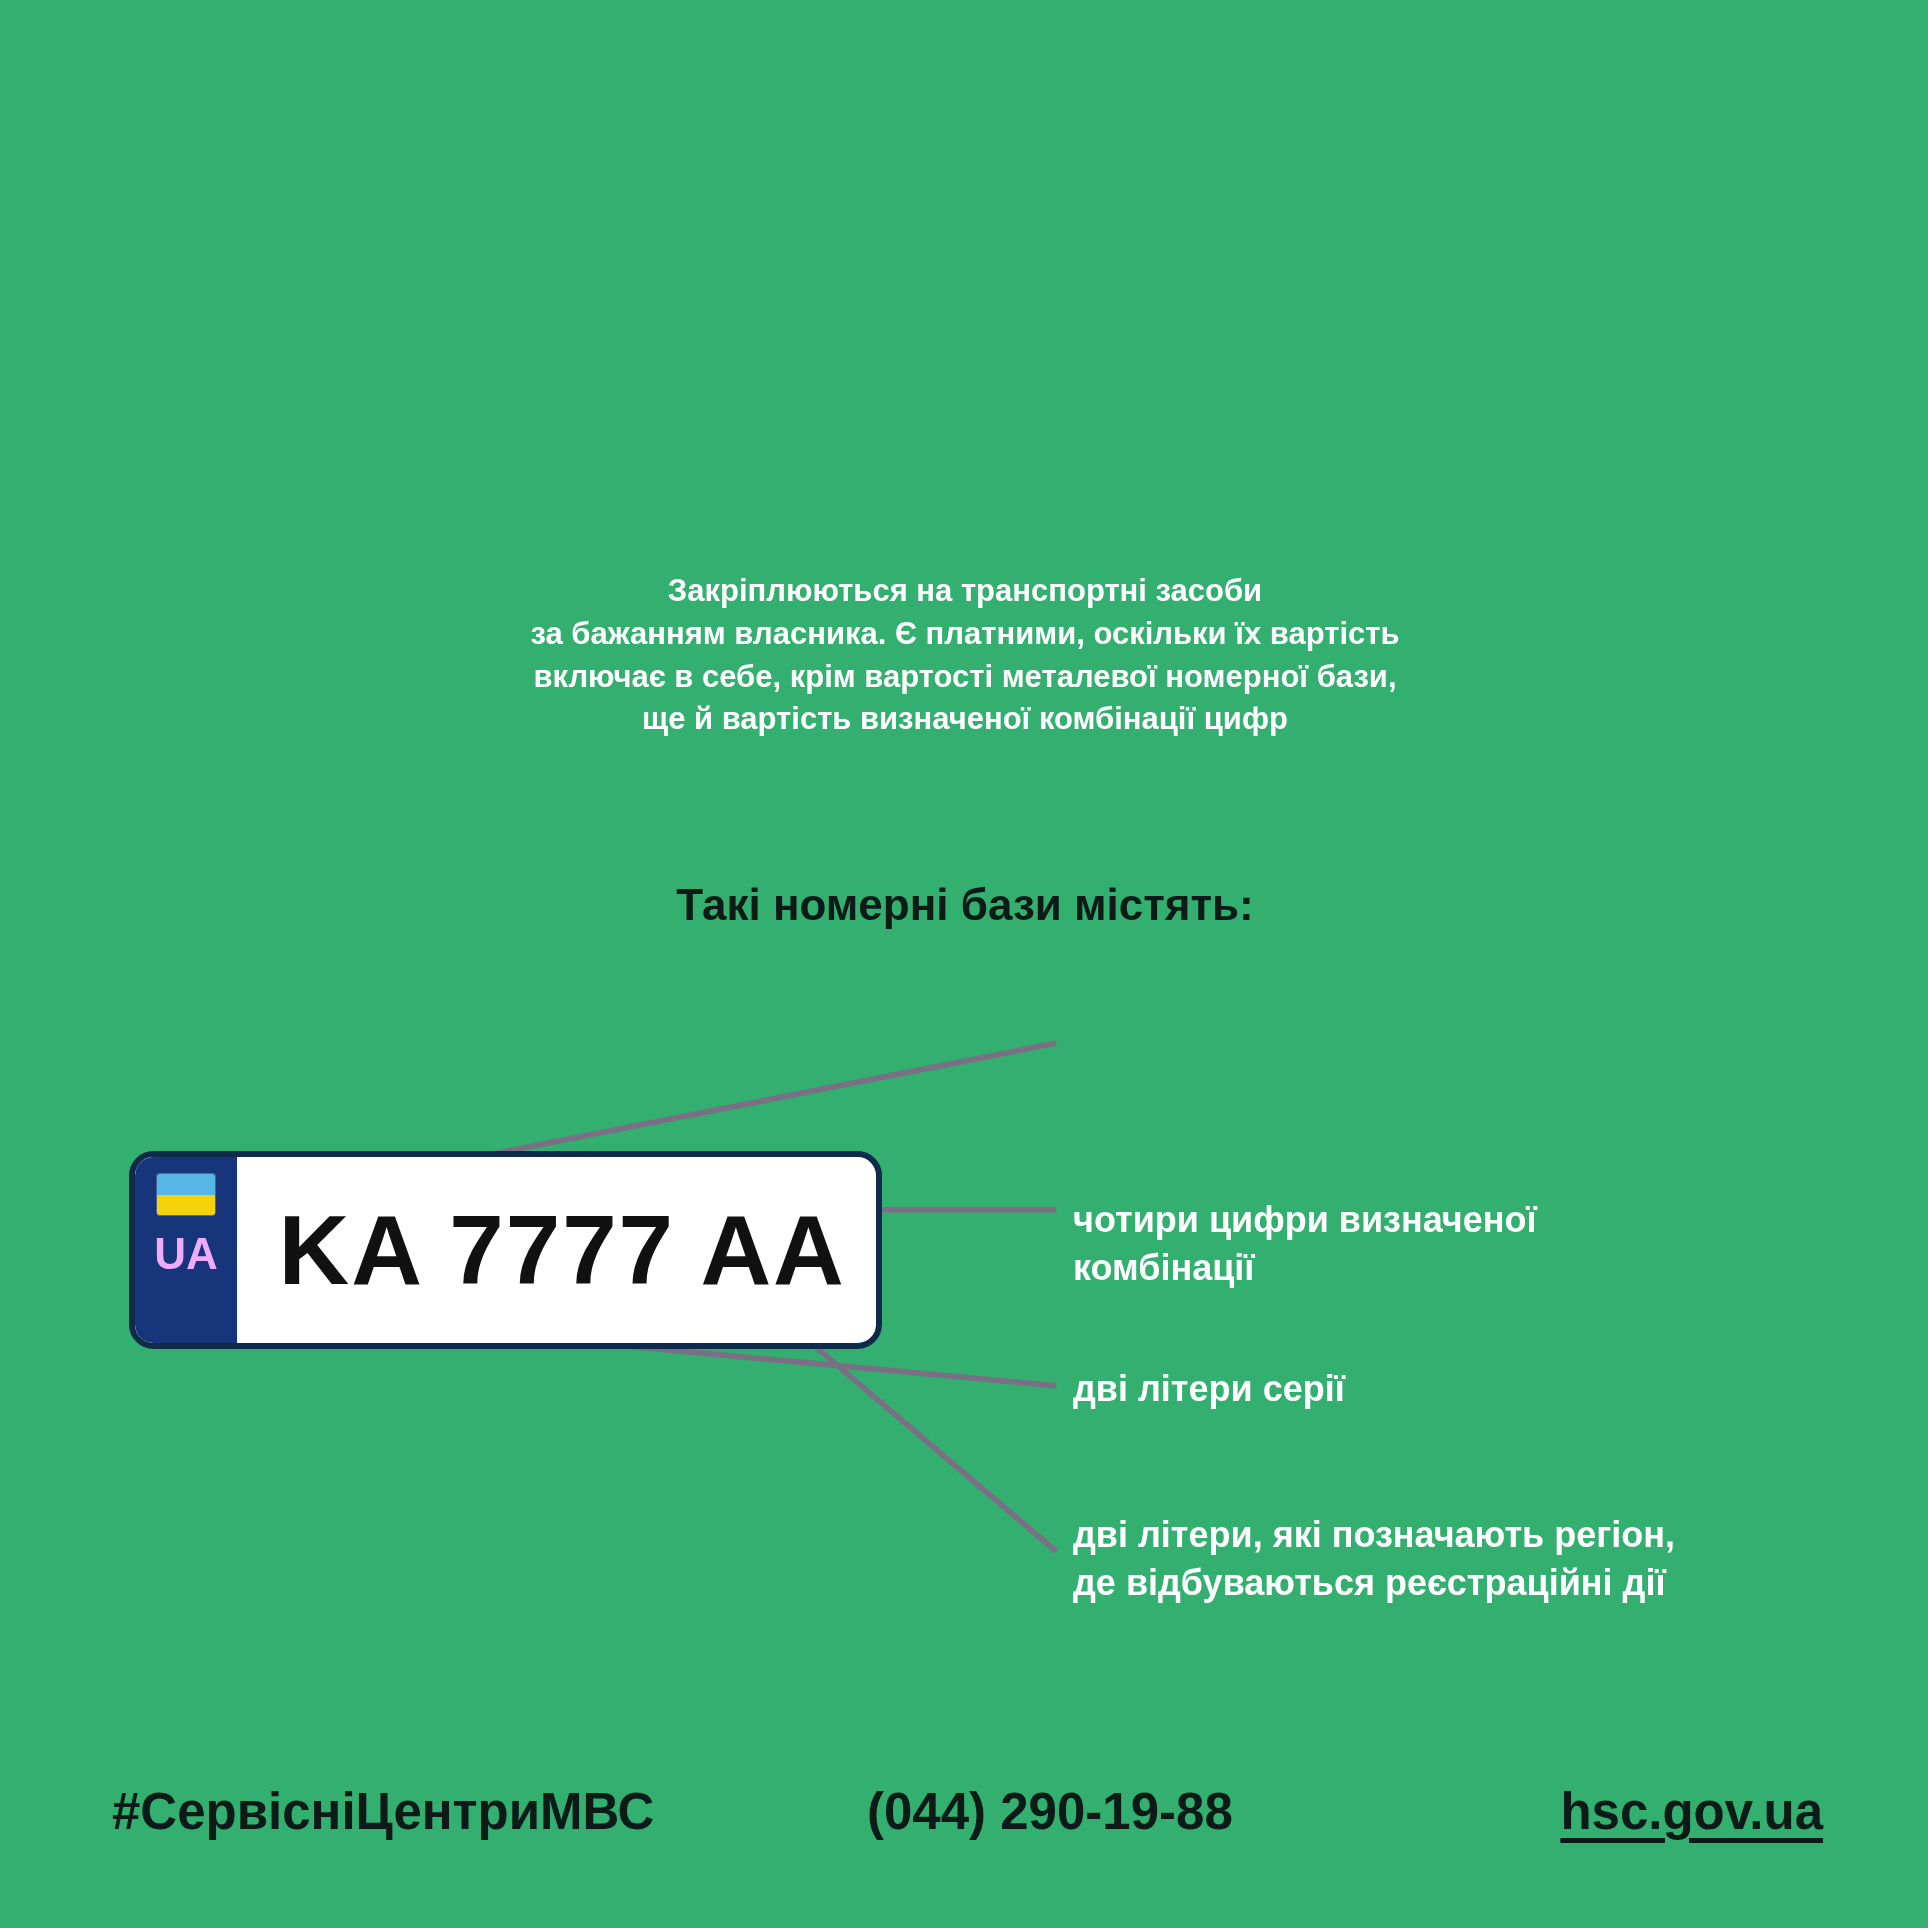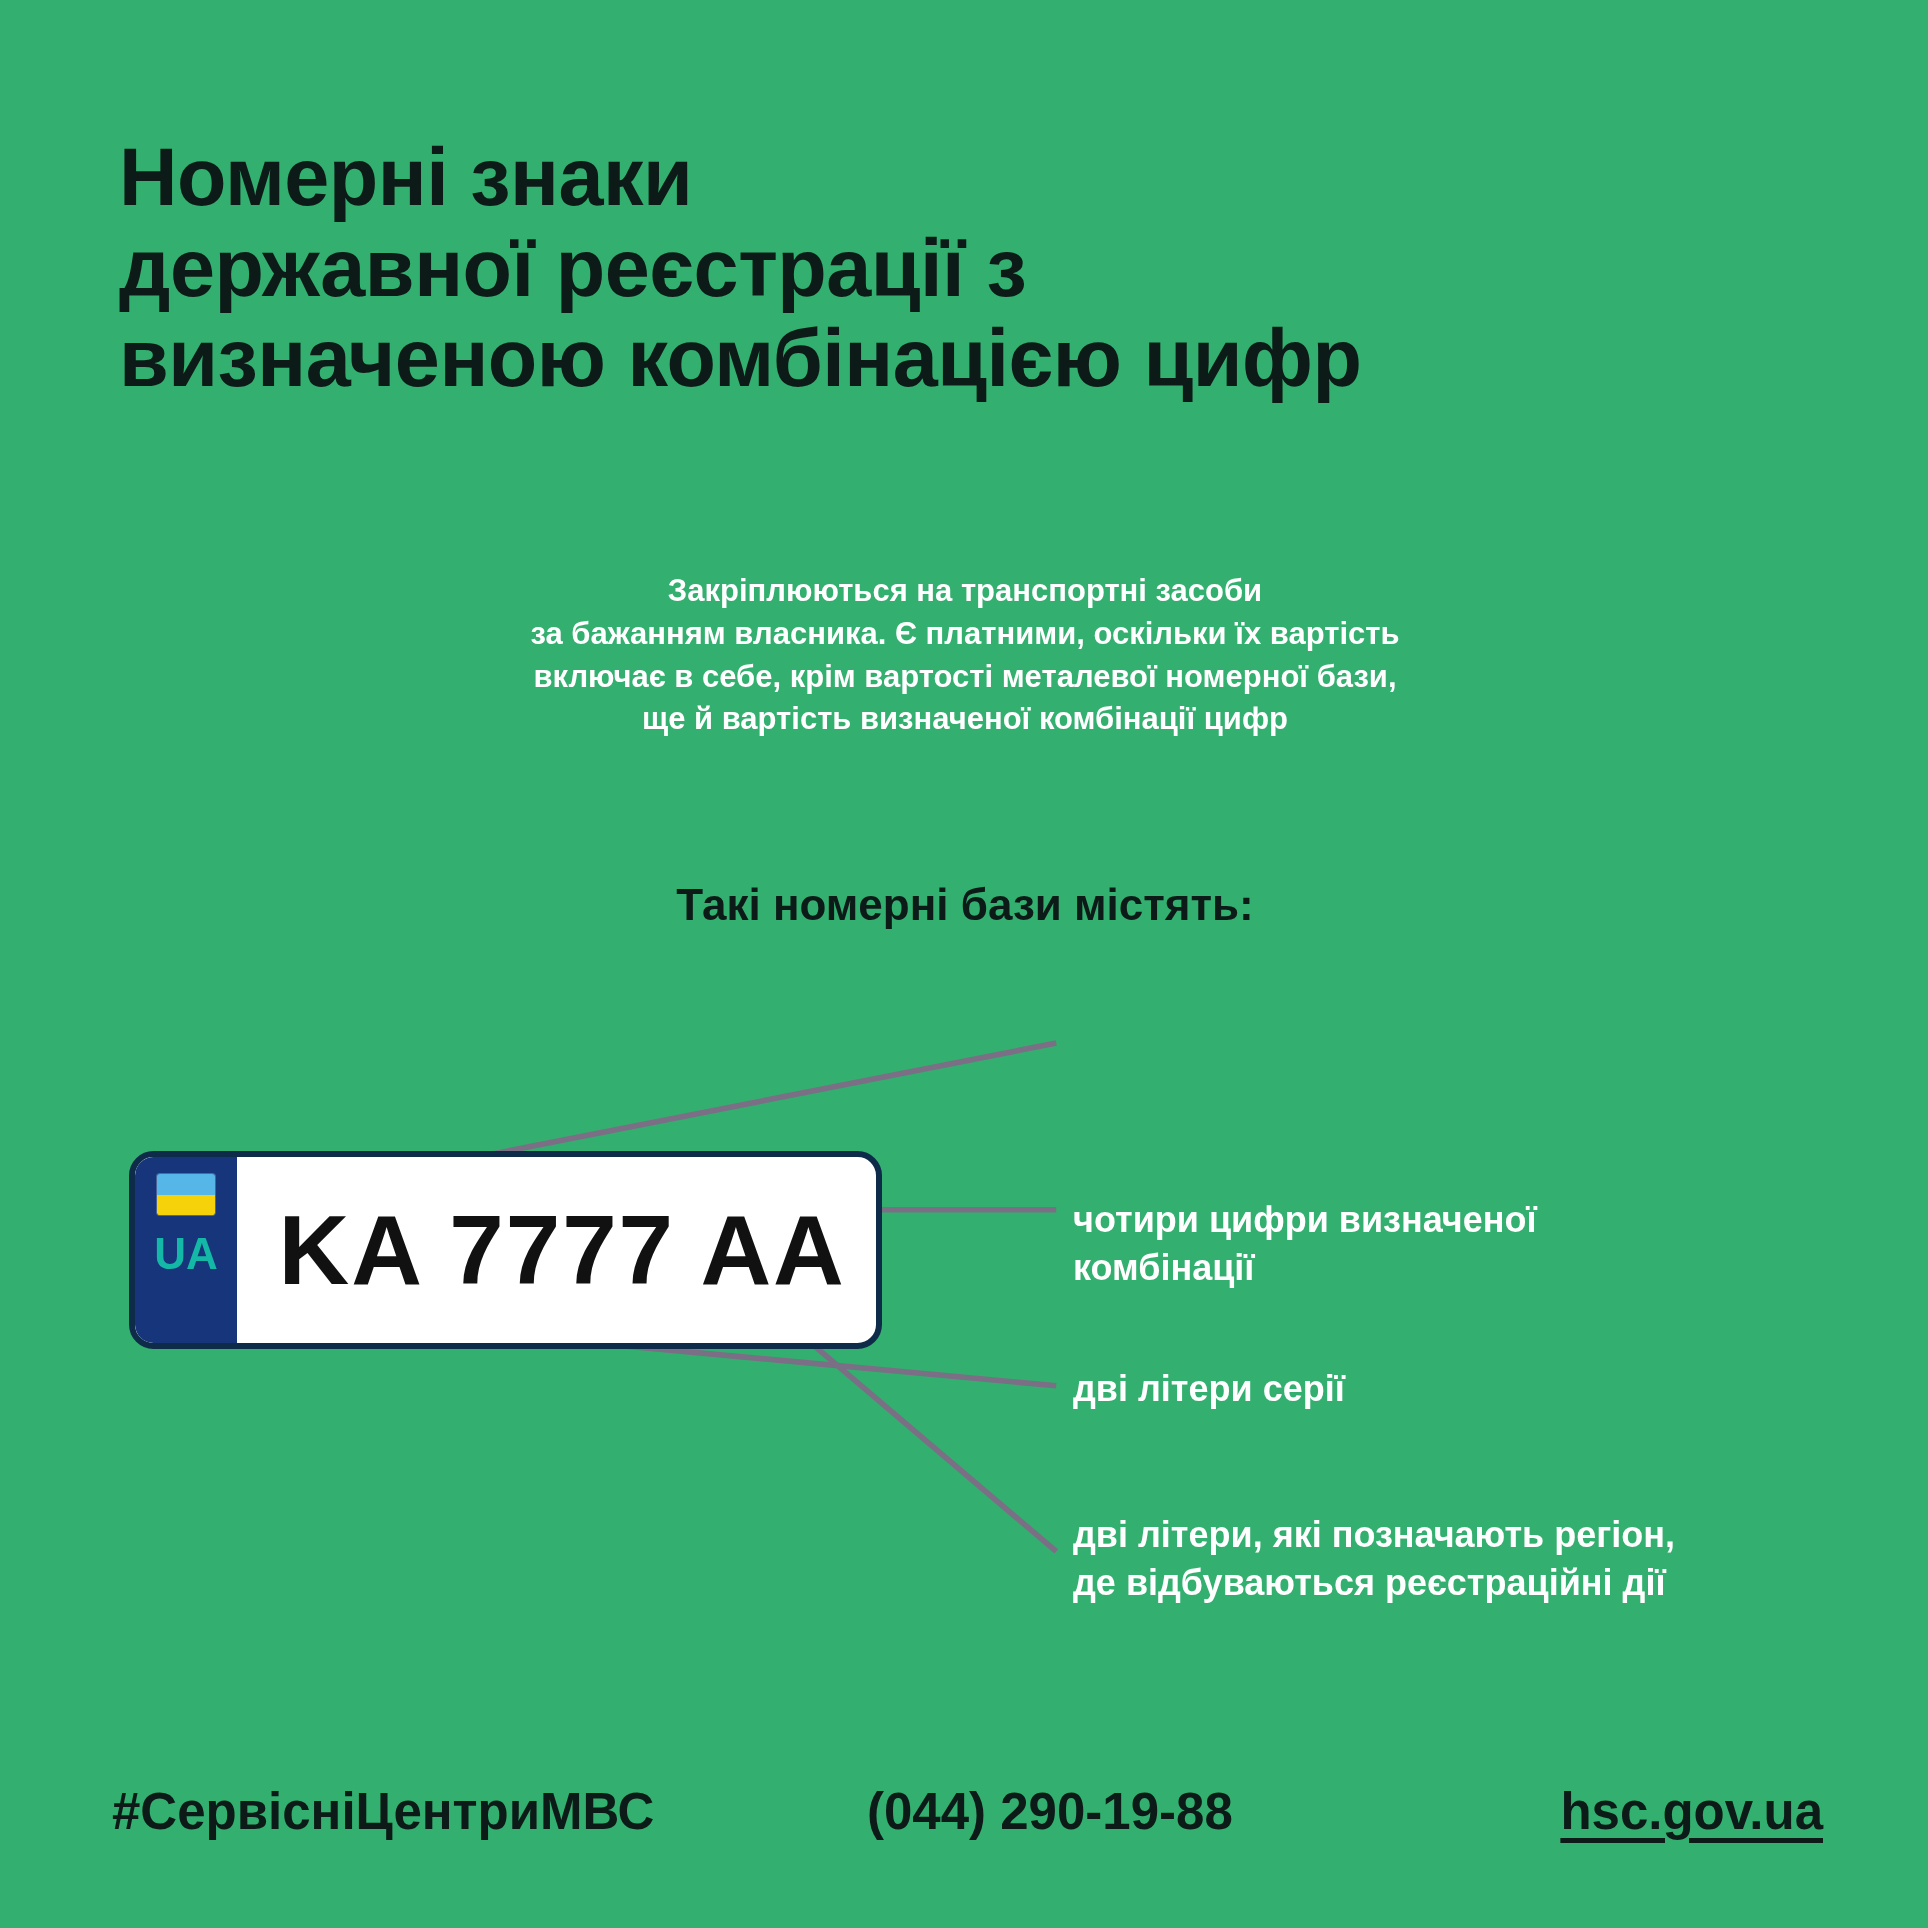--- a/index.html
+++ b/index.html
@@ -99,21 +99,21 @@
   .flag {
     width: 58px;
     height: 41px;
     border-radius: 2.8px;
     overflow: hidden;
     box-shadow: 0 0 0 0.9px rgba(255,255,255,0.25);
   }
   .flag-top { height: 50%; background: #57b6e8; }
   .flag-bottom { height: 50%; background: #f5d20a; }
   .eu-code {
-    color: #14b8a6;
+    color: #f0abfc;
     font-size: 44px;
     font-weight: 700;
     letter-spacing: 0px;
     margin-top: 17px;
     line-height: 1;
   }
   .plate-number {
     flex: 1;
     display: flex;
     align-items: center;
@@ -158,23 +158,20 @@
   }
   .f-hash { left: 104px; }
   .f-phone { left: 859px; }
   .f-site { right: 105px; text-decoration: underline; text-underline-offset: 8.5px; }
 </style>
 </head>
 <body>
 
 <div class="poster">
 
-  <div class="title">Номерні знаки
-державної реєстрації з
-визначеною комбінацією цифр</div>
 
   <div class="intro">Закріплюються на транспортні засоби
 за бажанням власника. Є платними, оскільки їх вартість
 включає в себе, крім вартості металевої номерної бази,
 ще й вартість визначеної комбінації цифр</div>
 
   <div class="subhead">Такі номерні бази містять:</div>
 
   <svg class="lines" width="1928" height="1928" viewBox="0 0 2048 2048">
     <line x1="1122" y1="1108" x2="222" y2="1285" stroke="#7b6f86" stroke-width="6"></line>

